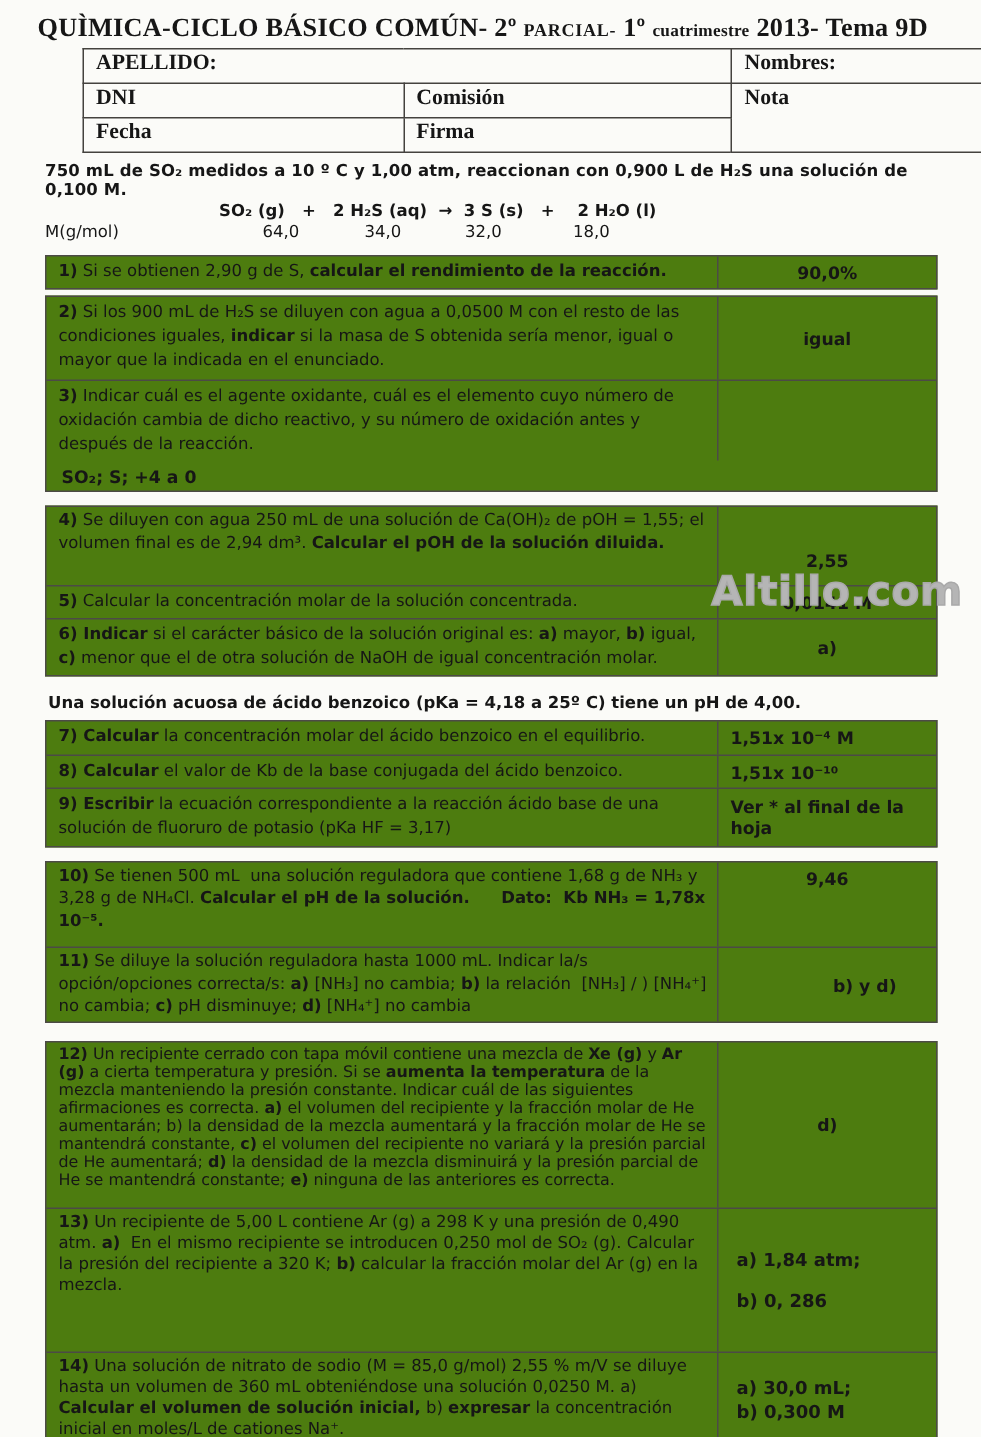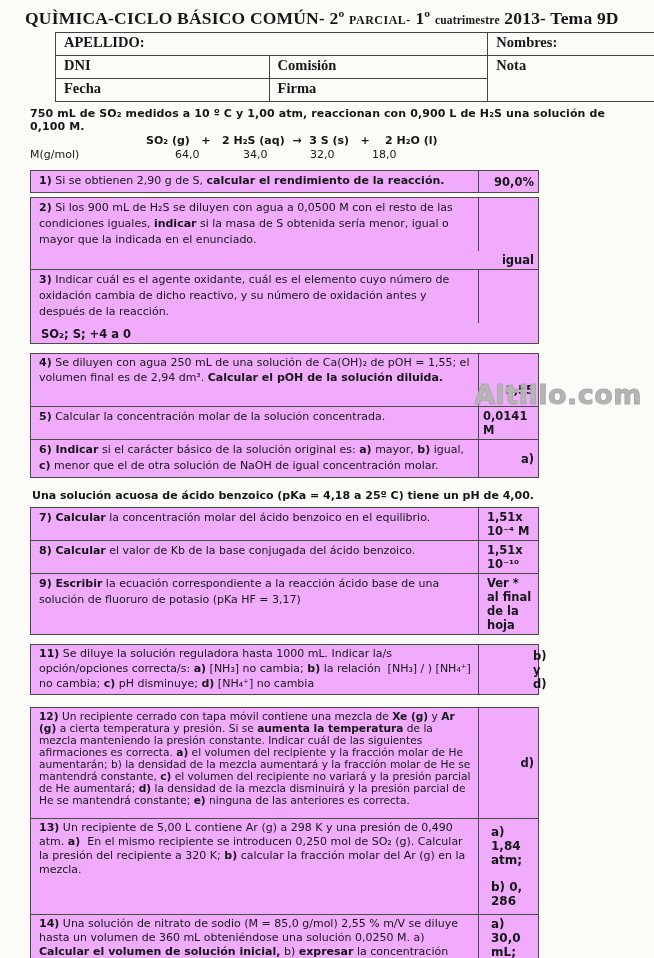--- a/index.html
+++ b/index.html
@@ -43,57 +43,57 @@
 
   
   .intro{margin-top:5px;font-size:11px;}
   .intro-statement{font-weight:bold;letter-spacing:.1px;}
   .intro-equation{font-weight:bold;white-space:pre;margin:1px 0 0 116px;}
   .mm-line{position:relative;height:15px;margin-top:1px;}
   .mm-label{position:absolute;left:0;top:0;}
   .mm-v0{position:absolute;left:145px;top:0;}
   .mm-v1{position:absolute;left:213px;top:0;}
   .mm-v2{position:absolute;left:280px;top:0;}
-  .mm-v3{position:absolute;left:342px;top:0;}
+  .mm-v3{position:absolute;left:352px;top:0;}
 
   
   .qtable{
     border:1.7px solid #4c4a46;
-    width:509px;
+    width:595px;
     box-sizing:border-box;
-    background:#f0abfc;
+    background:#4d7c0f;
   }
   .qrow{display:flex;border-bottom:1.5px solid #4c4a46;}
   .qrow:last-child{border-bottom:none;}
   .qcell{
     width:448px;min-width:448px;
     box-sizing:border-box;
     border-right:1.5px solid #4c4a46;
     padding:2px 7px 3px 8px;
     font-size:11px;
     line-height:16px;
     white-space:pre-wrap;
   }
   .acell{
     flex:1;
     display:flex;flex-direction:column;
-    justify-content:center;align-items:flex-end;
+    justify-content:center;align-items:center;
     font-weight:bold;font-size:11.5px;
     padding:2px 4px;box-sizing:border-box;
     line-height:14px;
   }
   .sec0{margin-top:7px;}
   .sec1{margin-top:4px;}
   .sec2{margin-top:9px;}
   .sec3{margin-top:3px;}
   .sec4{margin-top:9px;}
   .sec5{margin-top:12px;}
 
   .row-q1{min-height:19px;}
-  .row-q2{min-height:55px;flex-direction:column;}
+  .row-q2{min-height:55px;}
   .row-q3{min-height:50px;flex-direction:column;}
   .row-q4{min-height:52px;}
   .row-q5{min-height:17px;}
   .row-q6{min-height:33px;}
   .row-q7{min-height:22px;}
   .row-q8{min-height:20px;}
   .row-q9{min-height:38px;}
   .row-q10{min-height:56px;}
   .row-q11{min-height:40px;gap:38px;}
   .row-q12{min-height:110px;}
@@ -227,20 +227,26 @@
         </div>
       </div>
       <div class="qrow row-q9">
         <div class="qcell"><b>9) Escribir</b><span> la ecuación correspondiente a la reacción ácido base de una solución de fluoruro de potasio (pKa HF = 3,17)</span></div>
         <div class="acell">
           <div class="a-line">Ver * al final de la hoja</div>
         </div>
       </div>
     </div>
   <div class="qtable sec4">
+      <div class="qrow row-q10">
+        <div class="qcell"><b>10)</b><span> Se tienen 500 mL  una solución reguladora que contiene 1,68 g de NH₃ y 3,28 g de NH₄Cl. </span><b>Calcular el pH de la solución.</b><span>      </span><b>Dato:  Kb NH₃ = 1,78x 10⁻⁵.</b></div>
+        <div class="acell">
+          <div class="a-line">9,46</div>
+        </div>
+      </div>
       <div class="qrow row-q11">
         <div class="qcell"><b>11)</b><span> Se diluye la solución reguladora hasta 1000 mL. Indicar la/s opción/opciones correcta/s: </span><b>a)</b><span> [NH₃] no cambia; </span><b>b)</b><span> la relación  [NH₃] / ) [NH₄⁺] no cambia; </span><b>c)</b><span> pH disminuye; </span><b>d)</b><span> [NH₄⁺] no cambia</span></div>
         <div class="acell">
           <div class="a-line">b) y d)</div>
         </div>
       </div>
     </div>
   <div class="qtable sec5">
       <div class="qrow row-q12">
         <div class="qcell"><b>12)</b><span> Un recipiente cerrado con tapa móvil contiene una mezcla de </span><b>Xe (g)</b><span> y </span><b>Ar (g)</b><span> a cierta temperatura y presión. Si se </span><b>aumenta la temperatura</b><span> de la mezcla manteniendo la presión constante. Indicar cuál de las siguientes afirmaciones es correcta. </span><b>a)</b><span> el volumen del recipiente y la fracción molar de He aumentarán; b) la densidad de la mezcla aumentará y la fracción molar de He se mantendrá constante, </span><b>c)</b><span> el volumen del recipiente no variará y la presión parcial de He aumentará; </span><b>d)</b><span> la densidad de la mezcla disminuirá y la presión parcial de He se mantendrá constante; </span><b>e)</b><span> ninguna de las anteriores es correcta.</span></div>

